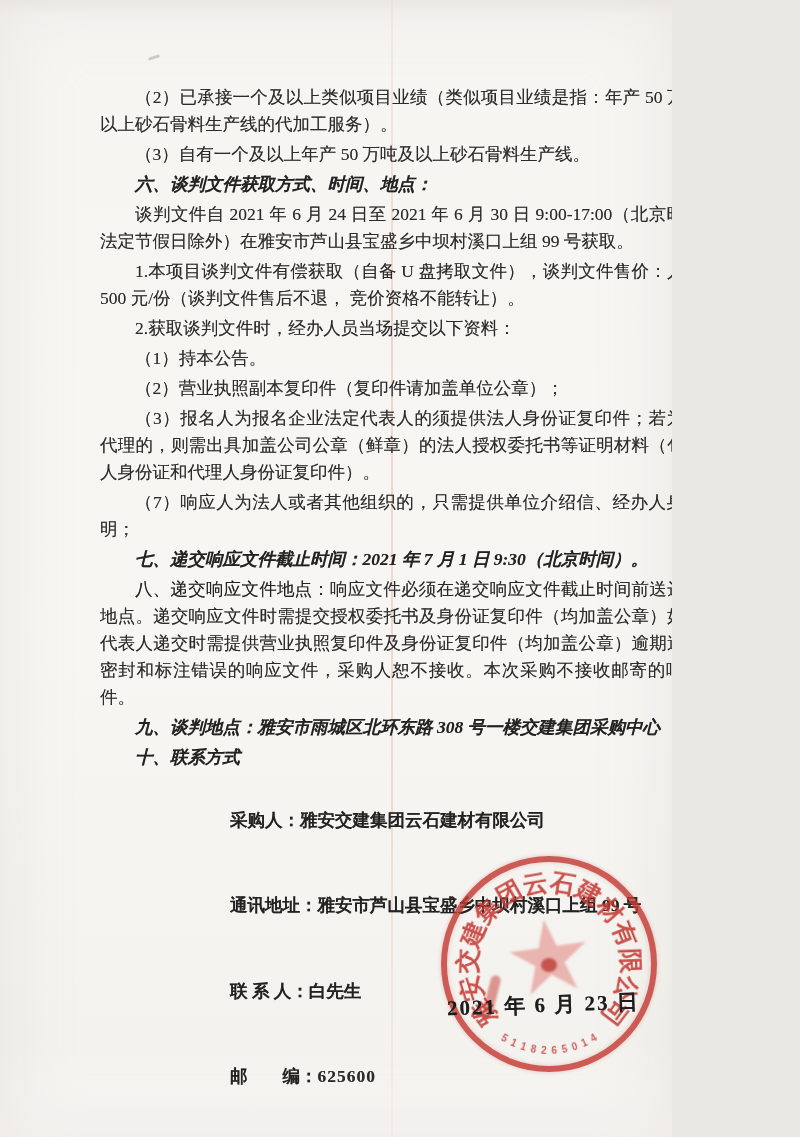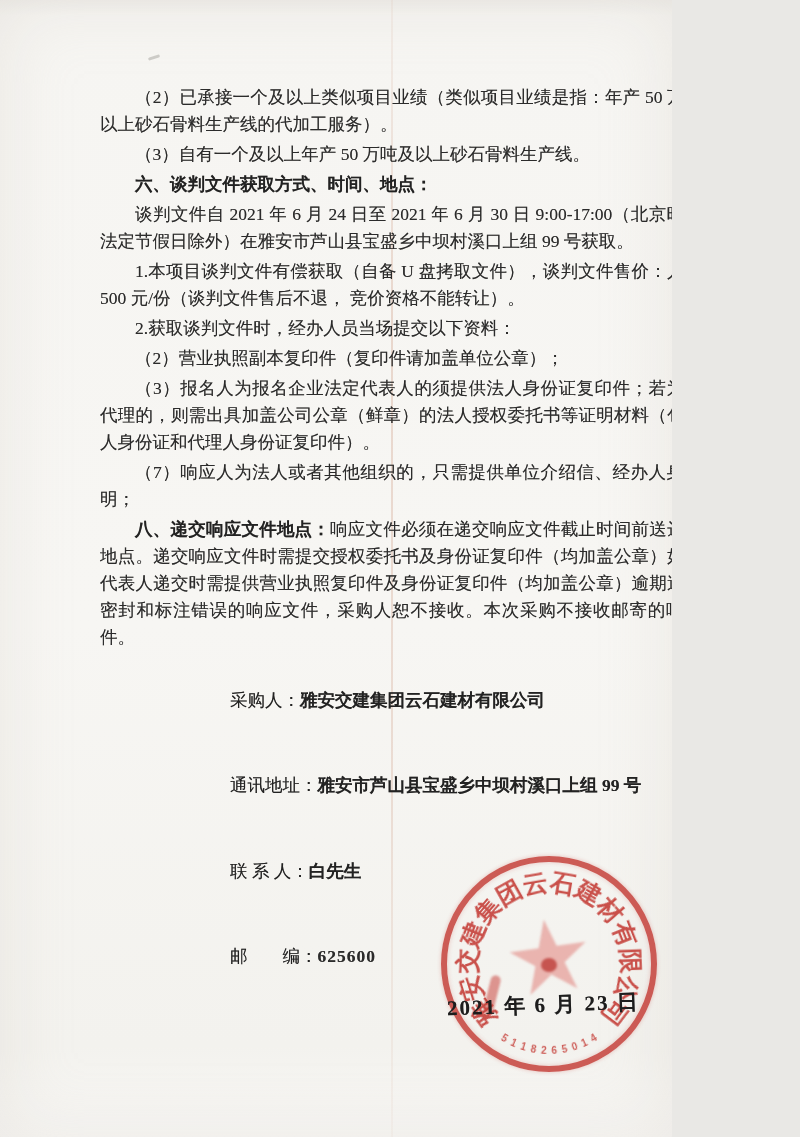--- a/index.html
+++ b/index.html
@@ -18,25 +18,25 @@
     position:absolute; left:148px; top:56px; width:12px; height:3px;
     background:rgba(130,125,120,.35); border-radius:2px; transform:rotate(-18deg);
   }
   .content{
     position:absolute; left:100px; top:84px; width:620px;
     font-size:17.5px; line-height:27px;
     text-shadow:0 0 .6px rgba(70,66,62,.55);
   }
   .para{margin:0 0 3px 0; text-indent:2em; text-align:justify;}
   .gap-top{margin-top:0;}
-  .bold{font-weight:700; color:#222;}
-  .lead{font-weight:700; color:#222;}
+  .bold{font-weight:700; color:#222;font-style:italic;}
+  .lead{font-weight:400; color:#222;}
   .contact{margin:6px 0 0 95px;}
   .contact-row{line-height:28.5px; white-space:pre;}
-  .clabel{font-weight:400; color:#222;text-align:center;}
+  .clabel{font-weight:700; color:#222;text-align:center;}
   .cvalue{font-weight:700; color:#222;}
   .cvalue.num{font-weight:700; color:#2b2b2b; letter-spacing:1px;}
 
   
   .seal{position:absolute; left:436px; top:851px; width:226px; height:226px; --seal-color:#c43a34;}
   .seal-ring{
     position:absolute; inset:5px; border:6px solid var(--seal-color); border-radius:50%;
     opacity:.82; filter:blur(.5px);
     box-shadow:0 0 4px rgba(196,58,52,.35), inset 0 0 5px rgba(196,58,52,.3);
   }
@@ -77,26 +77,30 @@
   <div class="fold-line"></div>
   <div class="pen-mark"></div>
 
   <div class="content">
     <p class="para">（2）已承接一个及以上类似项目业绩（类似项目业绩是指：年产 50 万吨及以上砂石骨料生产线的代加工服务）。</p>
     <p class="para gap-top">（3）自有一个及以上年产 50 万吨及以上砂石骨料生产线。</p>
     <p class="para bold gap-top">六、谈判文件获取方式、时间、地点：</p>
     <p class="para">谈判文件自 2021 年 6 月 24 日至 2021 年 6 月 30 日 9:00-17:00（北京时间，法定节假日除外）在雅安市芦山县宝盛乡中坝村溪口上组 99 号获取。</p>
     <p class="para">1.本项目谈判文件有偿获取（自备 U 盘拷取文件），谈判文件售价：人民币 500 元/份（谈判文件售后不退，  竞价资格不能转让）。</p>
     <p class="para">2.获取谈判文件时，经办人员当场提交以下资料：</p>
+    <p class="para gap-top">（1）持本公告。</p>
     <p class="para">（2）营业执照副本复印件（复印件请加盖单位公章）；</p>
     <p class="para">（3）报名人为报名企业法定代表人的须提供法人身份证复印件；若为委托代理的，则需出具加盖公司公章（鲜章）的法人授权委托书等证明材料（包含法人身份证和代理人身份证复印件）。</p>
     <p class="para">（7）响应人为法人或者其他组织的，只需提供单位介绍信、经办人身份证明；</p>
+    <p class="para bold gap-top">七、递交响应文件截止时间：2021 年 7 月 1 日 9:30（北京时间）。</p>
     <p class="para gap-top">
       <span class="lead">八、递交响应文件地点：</span><span>响应文件必须在递交响应文件截止时间前送达谈判地点。递交响应文件时需提交授权委托书及身份证复印件（均加盖公章）如法定代表人递交时需提供营业执照复印件及身份证复印件（均加盖公章）逾期送达、密封和标注错误的响应文件，采购人恕不接收。本次采购不接收邮寄的响应文件。</span>
     </p>
+    <p class="para bold gap-top">九、谈判地点：雅安市雨城区北环东路 308 号一楼交建集团采购中心</p>
+    <p class="para bold">十、联系方式</p>
 
     <div class="contact">
       <div class="contact-row">
         <span class="clabel">采购人：</span><span class="cvalue">雅安交建集团云石建材有限公司</span>
       </div>
       <div class="contact-row">
         <span class="clabel">通讯地址：</span><span class="cvalue">雅安市芦山县宝盛乡中坝村溪口上组 99 号</span>
       </div>
       <div class="contact-row">
         <span class="clabel">联 系 人：</span><span class="cvalue">白先生</span>

